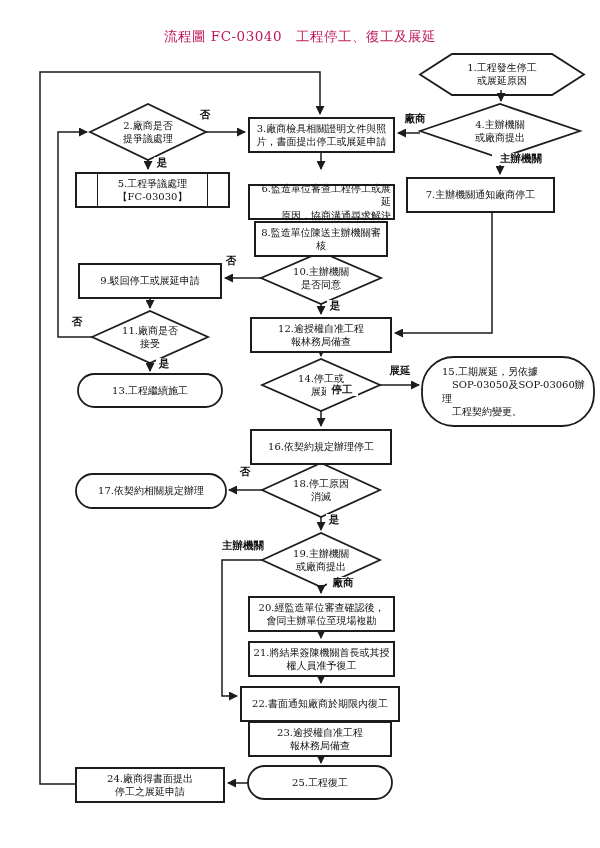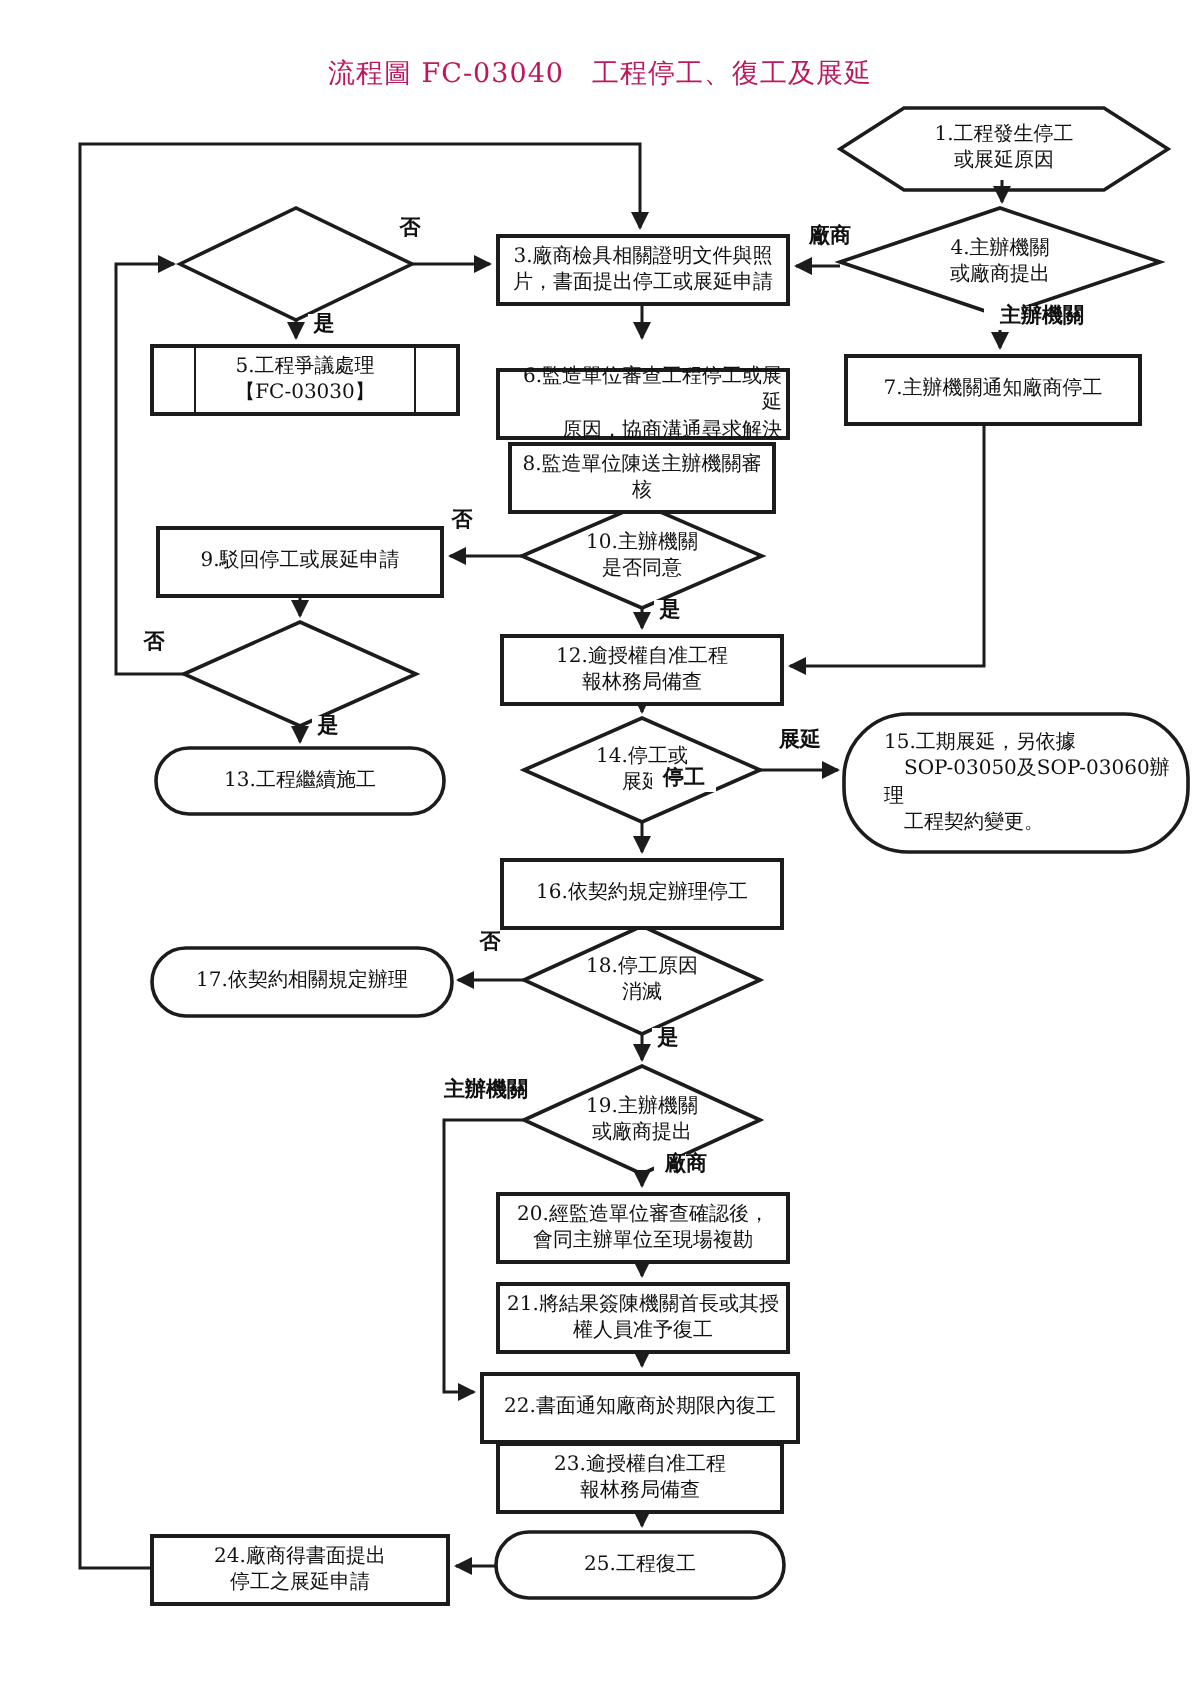--- a/index.html
+++ b/index.html
@@ -92,42 +92,46 @@
     <path class="conn" marker-end="url(#arr)" d="M248,783 H228"></path>
     <path class="conn" marker-end="url(#arr)" d="M75,784 H40 V72 H320 V114"></path>
   </svg>
 
   <div class="box" style="left:248px;top:117px;width:147px;height:32px;">3.廠商檢具相關證明文件與照
 片，書面提出停工或展延申請</div>
   <div class="box sub" style="left:75px;top:172px;width:155px;height:34px;">5.工程爭議處理
 【FC-03030】</div>
   <div class="box" style="left:248px;top:184px;width:147px;height:35px;text-align:right;">6.監造單位審查工程停工或展延
 原因，協商溝通尋求解決</div>
-  <div class="box" style="left:422px;top:177px;width:149px;height:21px;">7.主辦機關通知廠商停工</div>
+  <div class="box" style="left:406px;top:177px;width:149px;height:21px;">7.主辦機關通知廠商停工</div>
   <div class="box" style="left:254px;top:221px;width:134px;height:21px;">8.監造單位陳送主辦機關審核</div>
   <div class="box" style="left:78px;top:263px;width:144px;height:26px;">9.駁回停工或展延申請</div>
   <div class="box" style="left:250px;top:317px;width:142px;height:31px;">12.逾授權自准工程
 報林務局備查</div>
   <div class="box" style="left:250px;top:429px;width:142px;height:21px;">16.依契約規定辦理停工</div>
   <div class="box" style="left:248px;top:596px;width:147px;height:34px;">20.經監造單位審查確認後，
 會同主辦單位至現場複勘</div>
   <div class="box" style="left:248px;top:641px;width:147px;height:34px;">21.將結果簽陳機關首長或其授
 權人員准予復工</div>
   <div class="box" style="left:240px;top:686px;width:160px;height:21px;">22.書面通知廠商於期限內復工</div>
   <div class="box" style="left:248px;top:721px;width:144px;height:31px;">23.逾授權自准工程
 報林務局備查</div>
   <div class="box" style="left:75px;top:767px;width:150px;height:34px;">24.廠商得書面提出
 停工之展延申請</div>
 
   <div class="txt" style="left:432px;top:55px;width:140px;height:38px;">1.工程發生停工
 或展延原因</div>
+  <div class="txt" style="left:98px;top:107px;width:100px;height:50px;">2.廠商是否
+提爭議處理</div>
   <div class="txt" style="left:430px;top:106px;width:140px;height:50px;">4.主辦機關
 或廠商提出</div>
   <div class="txt" style="left:266px;top:254px;width:110px;height:48px;">10.主辦機關
 是否同意</div>
+  <div class="txt" style="left:97px;top:312px;width:106px;height:50px;">11.廠商是否
+接受</div>
   <div class="txt" style="left:78px;top:374px;width:144px;height:33px;">13.工程繼續施工</div>
   <div class="txt" style="left:267px;top:361px;width:108px;height:48px;">14.停工或
 展延</div>
   <div class="txt left" style="left:432px;top:360px;width:156px;height:63px;">15.工期展延，另依據
 　SOP-03050及SOP-03060辦理
 　工程契約變更。</div>
   <div class="txt" style="left:76px;top:474px;width:150px;height:34px;border-radius:17px;">17.依契約相關規定辦理</div>
   <div class="txt" style="left:267px;top:465px;width:108px;height:50px;">18.停工原因
 消滅</div>
   <div class="txt" style="left:267px;top:535px;width:108px;height:50px;">19.主辦機關

